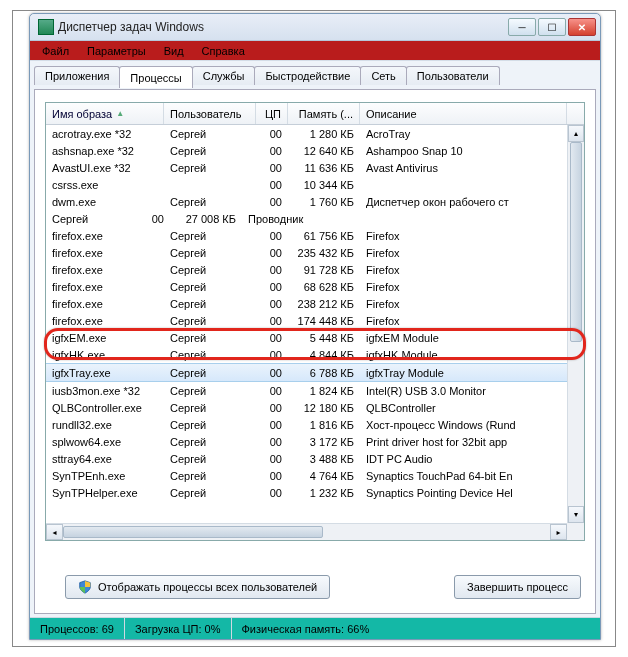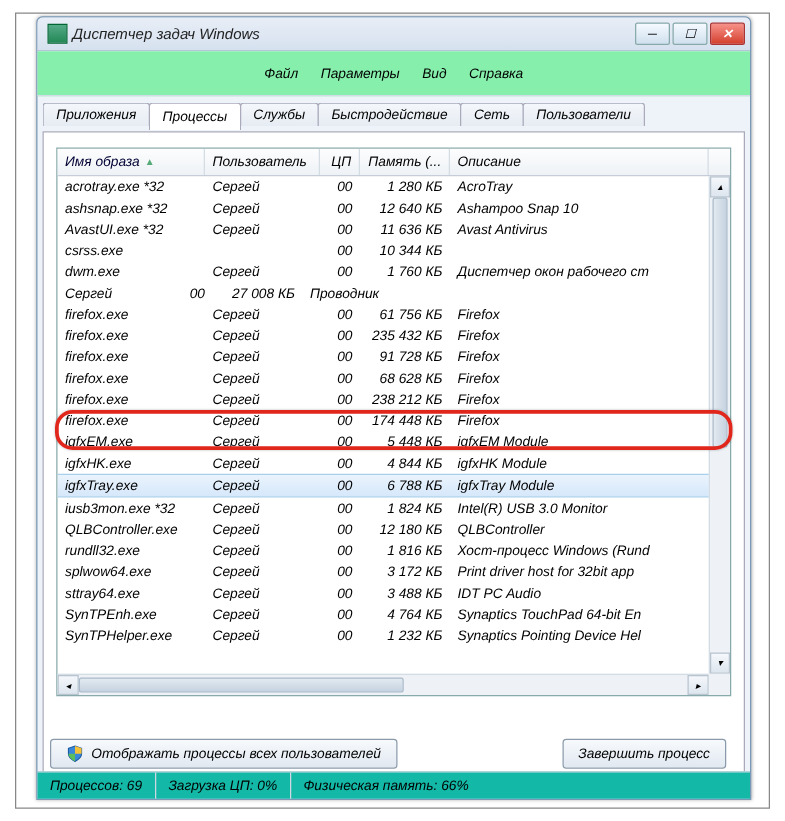--- a/index.html
+++ b/index.html
@@ -1,25 +1,25 @@
 <!DOCTYPE html>
 <html><head>
 <meta charset="utf-8">
 <style>
   * { box-sizing: border-box; margin: 0; padding: 0; }
   body { width: 628px; height: 657px; background: #fff; font-family: "Segoe UI", Tahoma, sans-serif; font-size: 11px; color: #000; position: relative; }
   .outer { position: absolute; left: 12px; top: 10px; width: 604px; height: 637px; border: 1px solid #888; background: #fff; }
-  .window { position: absolute; left: 16px; top: 2px; width: 572px; height: 627px; border: 1px solid #7a99b8; border-radius: 5px 5px 0 0; background: #eef3f9; box-shadow: 0 0 3px rgba(0,0,0,.3); font-style: italic; }
+  .window { position: absolute; left: 16px; top: 2px; width: 572px; height: 627px; border: 1px solid #7a99b8; border-radius: 5px 5px 0 0; background: #eef3f9; box-shadow: 0 0 3px rgba(0,0,0,.3); }
   .titlebar { height: 27px; background: linear-gradient(#e8eef7,#d6e1ef); border-bottom: 1px solid #b5c6d9; display: flex; align-items: center; padding: 0 4px; border-radius: 5px 5px 0 0; }
   .title-icon { width: 16px; height: 16px; margin: 0 4px; background: linear-gradient(#5a8,#285); border: 1px solid #063; }
   .title-text { font-size: 12px; color: #222; }
   .win-controls { margin-left: auto; display: flex; gap: 2px; }
   .win-btn { width: 28px; height: 18px; border: 1px solid #8aa; border-radius: 2px; display: flex; align-items: center; justify-content: center; font-size: 10px; background: linear-gradient(#f5faff,#d0e0ee); cursor: pointer; }
   .win-close { background: linear-gradient(#f7928a,#d4402e); border-color: #a33; color: #fff; font-weight: bold; }
-  .menubar { height: 36px; display: flex; align-items: center; padding: 0 4px; gap: 2px; background: #86efac; border-bottom: 1px solid #d4dde7; justify-content: center; }
+  .menubar { height: 20px; display: flex; align-items: center; padding: 0 4px; gap: 2px; background: #b91c1c; border-bottom: 1px solid #d4dde7; }
   .menu-item { padding: 2px 8px; cursor: pointer; }
   .tabstrip { height: 24px; display: flex; align-items: flex-start; padding: 0 4px; margin-top: 4px; }
   .tab { padding: 3px 10px; border: 1px solid #aab; border-bottom: none; background: linear-gradient(#f4f7fb,#e6ecf3); margin-right: -1px; border-radius: 3px 3px 0 0; cursor: pointer; font-size: 11px; position: relative; top: 1px; }
   .tab.active { background: #fff; z-index: 2; padding-top: 5px; padding-bottom: 4px; top: 1px; }
   .panel { background: #fff; border: 1px solid #aab; margin: 0 4px 4px 4px; height: 525px; position: relative; }
   .list { position: absolute; left: 10px; top: 12px; right: 10px; bottom: 72px; border: 1px solid #8aa; background: #fff; overflow: hidden; }
   .list-header { height: 22px; background: linear-gradient(#fdfdfe,#eef2f6); border-bottom: 1px solid #c5ced8; display: flex; }
   .col { border-right: 1px solid #d4dce4; padding: 3px 6px; overflow: hidden; white-space: nowrap; display: flex; align-items: center; }
   .col.sort { color: #003; }
   .sort-arrow { margin-left: 4px; font-size: 8px; color: #5a7; }
@@ -34,21 +34,21 @@
   .row.selected { background: linear-gradient(#eaf3fc,#d6e8fb); border-top: 1px solid #a8cfec; border-bottom: 1px solid #a8cfec; height: 19px; }
   .highlight-ring { position: absolute; border: 3px solid #e1261c; border-radius: 14px; pointer-events: none; box-shadow: 0 0 2px rgba(0,0,0,.3); }
   .scroll-v { position: absolute; right: 0; top: 22px; bottom: 17px; width: 17px; background: #eef1f5; border-left: 1px solid #d4dce4; }
   .sv-btn { height: 17px; background: linear-gradient(#f5f8fc,#dde5ee); border: 1px solid #b8c4d0; display: flex; align-items: center; justify-content: center; font-size: 8px; cursor: pointer; }
   .sv-thumb { position: absolute; top: 17px; left: 2px; right: 2px; height: 200px; background: linear-gradient(90deg,#e2e9f0,#c6d3e0); border: 1px solid #a9b9c9; border-radius: 2px; }
   .scroll-h { position: absolute; left: 0; right: 17px; bottom: 0; height: 17px; background: #eef1f5; border-top: 1px solid #d4dce4; display: flex; }
   .sh-btn { width: 17px; background: linear-gradient(#f5f8fc,#dde5ee); border: 1px solid #b8c4d0; display: flex; align-items: center; justify-content: center; font-size: 8px; cursor: pointer; }
   .sh-track { flex: 1; position: relative; }
   .sh-thumb { position: absolute; left: 0; top: 2px; bottom: 2px; width: 260px; background: linear-gradient(#e2e9f0,#c6d3e0); border: 1px solid #a9b9c9; border-radius: 2px; }
   .corner { position: absolute; right: 0; bottom: 0; width: 17px; height: 17px; background: #eef1f5; }
-  .bottom-btns { position: absolute; left: 5px; right: 14px; bottom: 14px; display: flex; justify-content: space-between; }
+  .bottom-btns { position: absolute; left: 30px; right: 14px; bottom: 14px; display: flex; justify-content: space-between; }
   .btn { padding: 4px 12px; border: 1px solid #8a9aab; border-radius: 3px; background: linear-gradient(#f7fafd,#e1e8f0); cursor: pointer; font-size: 11px; display: flex; align-items: center; gap: 6px; }
   .shield-icon { width: 14px; height: 14px; display: inline-block; }
   .shield-icon svg { width: 100%; height: 100%; }
   .statusbar { position: absolute; left: 0; right: 0; bottom: 0; height: 22px; background: #14b8a6; border-top: 1px solid #cfd8e2; display: flex; align-items: center; font-size: 11px; }
   .status-cell { border-right: 1px solid #cfd8e2; padding: 0 10px; height: 100%; display: flex; align-items: center; }
 </style>
 </head>
 <body>
 
 <div class="outer">

